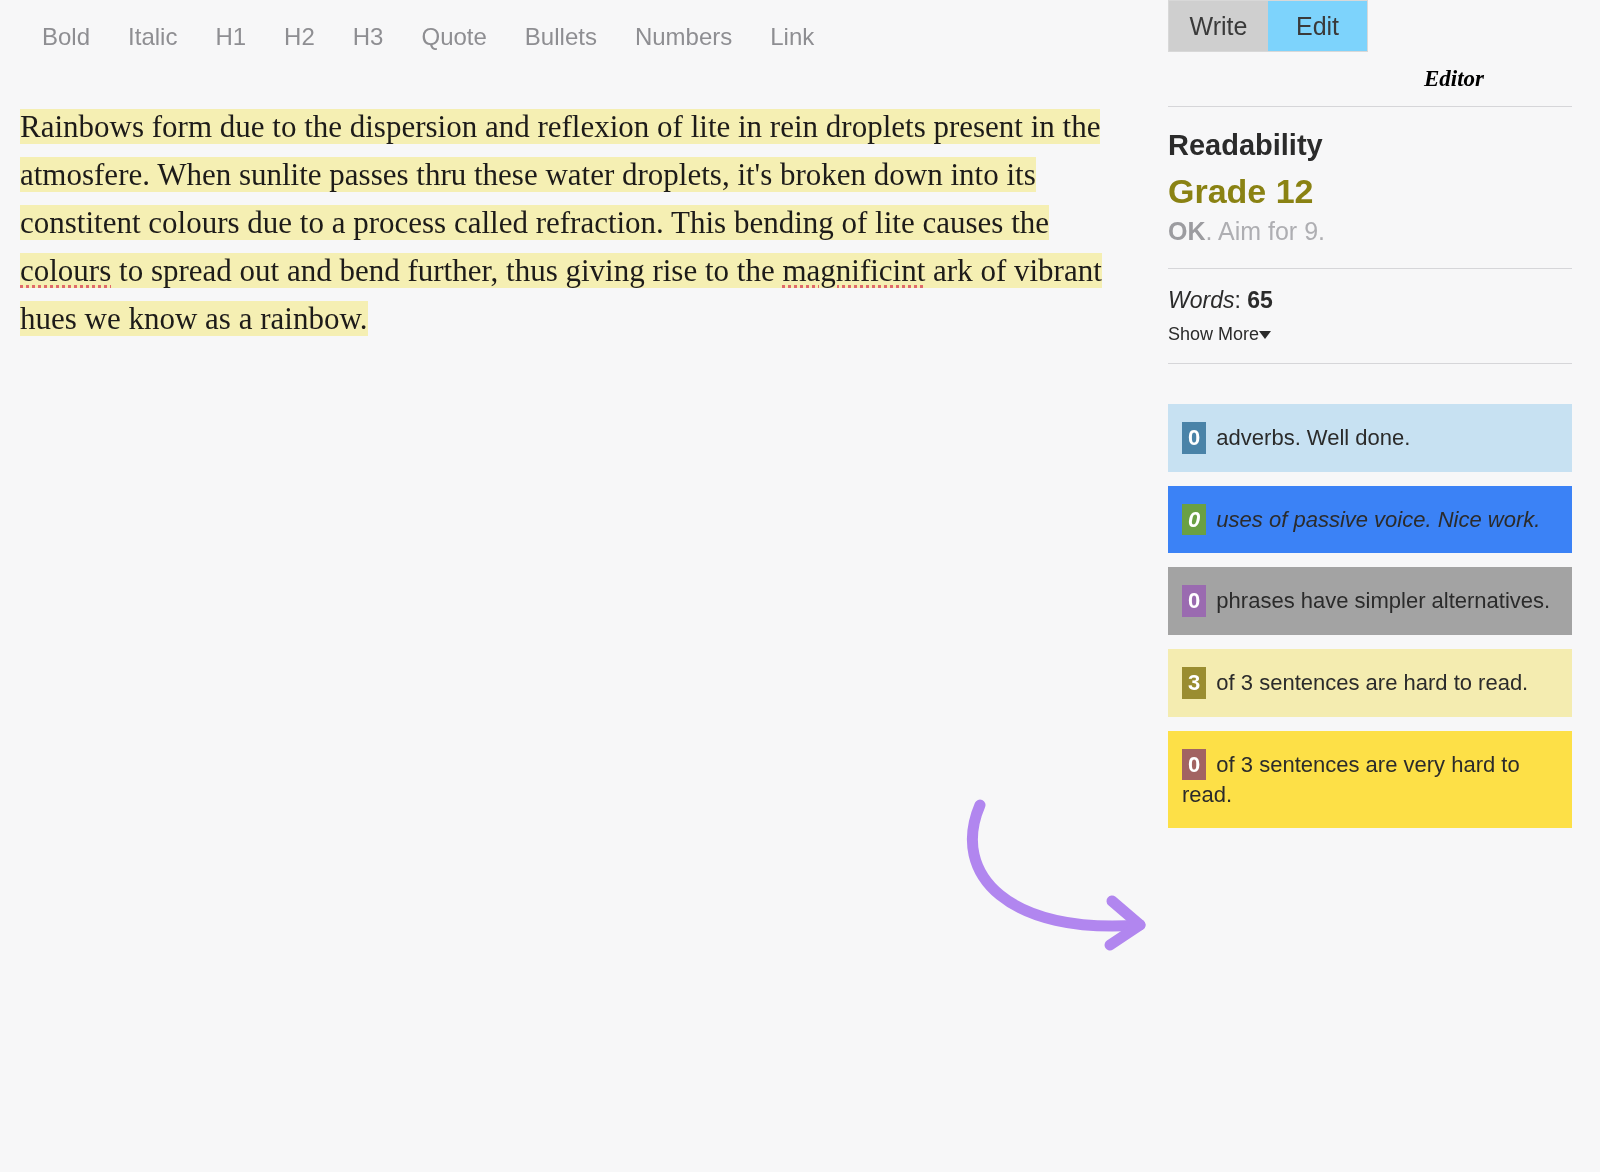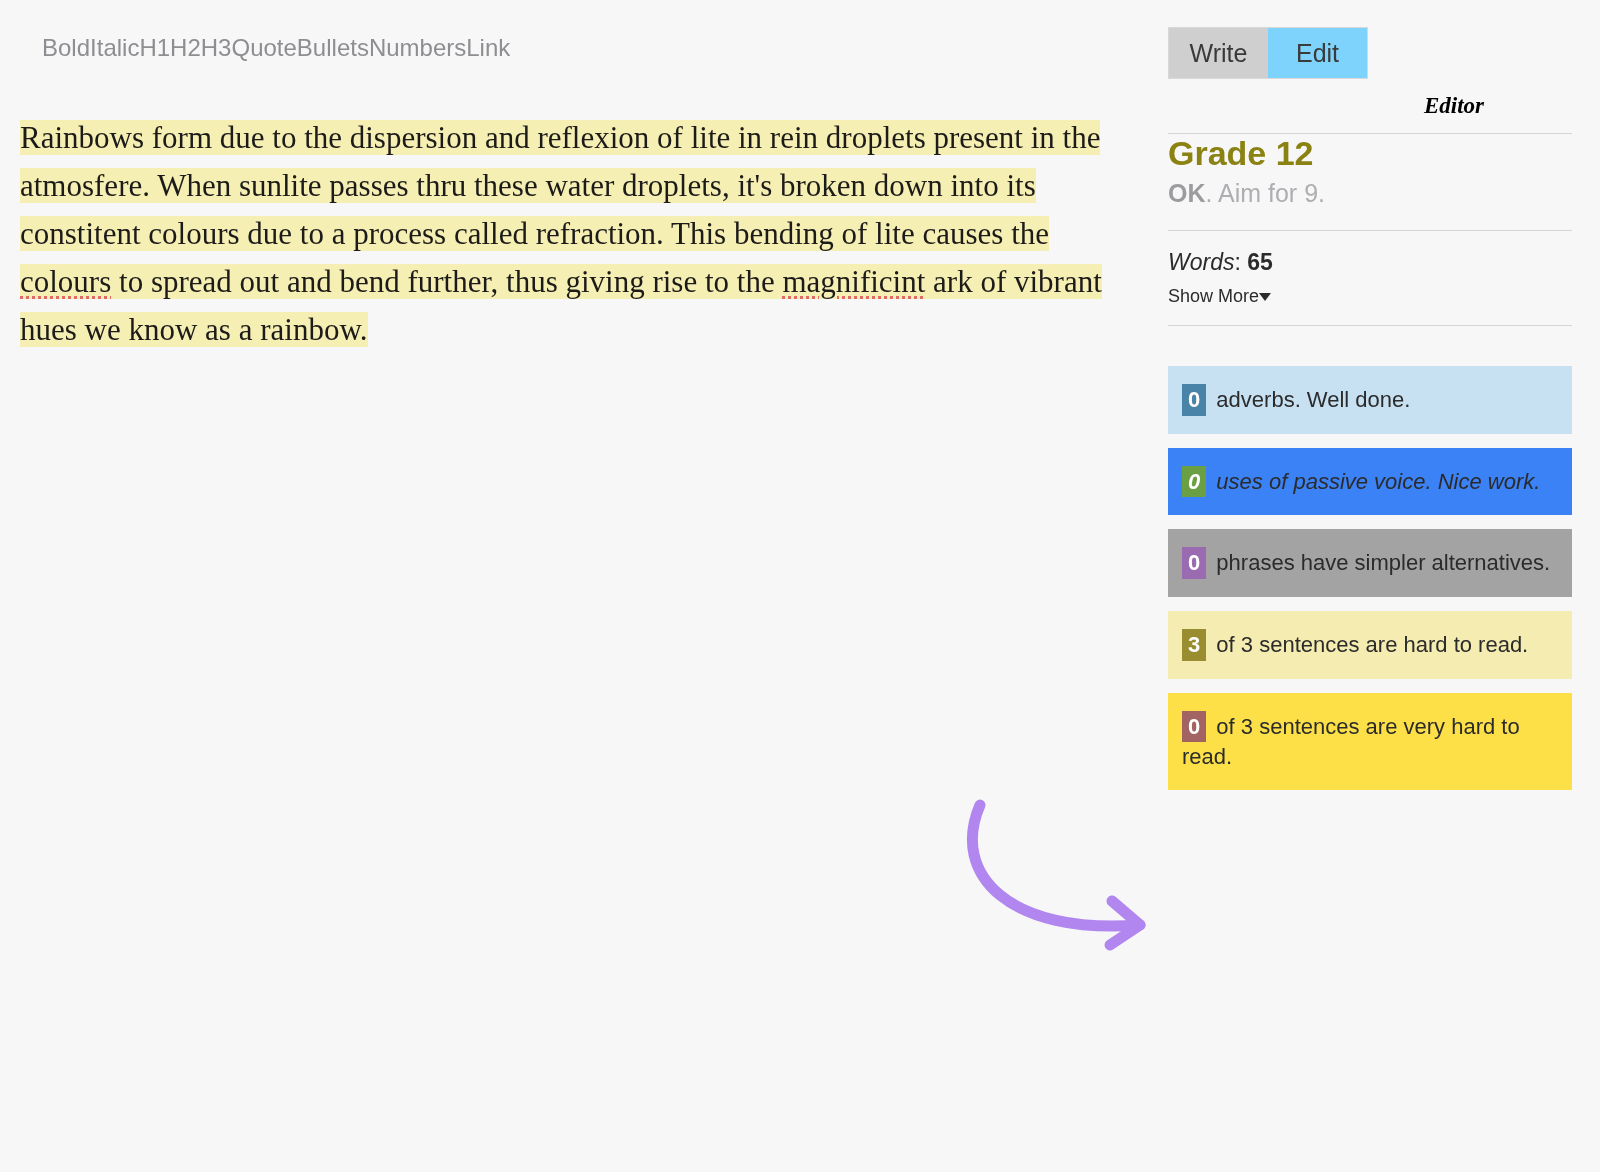--- a/index.html
+++ b/index.html
@@ -6,21 +6,22 @@
   body {
     font-family: -apple-system, BlinkMacSystemFont, "Segoe UI", Helvetica, Arial, sans-serif;
     background: #f7f7f8;
     width: 1600px;
     height: 1172px;
     overflow: hidden;
     position: relative;
   }
   .toolbar {
     display: flex;
-    padding: 34px 22px 30px 42px;
+    gap: 38px;
+    padding: 23px 22px 30px 42px;
     color: #8e8e92;
     font-size: 24px;
     font-weight: 400;
   }
   .toolbar-item {
     cursor: pointer;
     user-select: none;
   }
   .editor-area {
     padding: 0 20px 0 20px;
@@ -37,21 +38,21 @@
     background: #f5efb3;
   }
   .spellerr {
     text-decoration: underline dotted #e06a6a;
     text-decoration-thickness: 2.5px;
     text-underline-offset: 4px;
   }
   .sidebar {
     position: absolute;
     right: 28px;
-    top: 27px;
+    top: 0;
     width: 404px;
     margin-left: 48px;
   }
   .mode-toggle {
     display: inline-flex;
     border: 1px solid #d8d8d8;
     height: 52px;
     margin-bottom: 18px;
     font-size: 25px;
     color: #3a3a3a;
@@ -191,20 +192,21 @@
     <div class="mode-btn mode-write">Write</div>
     <div class="mode-btn mode-edit">Edit</div>
   </div>
 
   <div class="logo">
     <span class="logo-sub">Editor</span>
   </div>
 
   <hr class="divider">
 
+  <div class="sec-head">Readability</div>
   <div class="grade">Grade 12</div>
   <div class="readab-note">
     <b>OK</b><span>. Aim for 9.</span>
   </div>
 
   <hr class="divider">
 
   <div class="words">
     <em>Words</em><span>: </span><b>65</b>
   </div>

